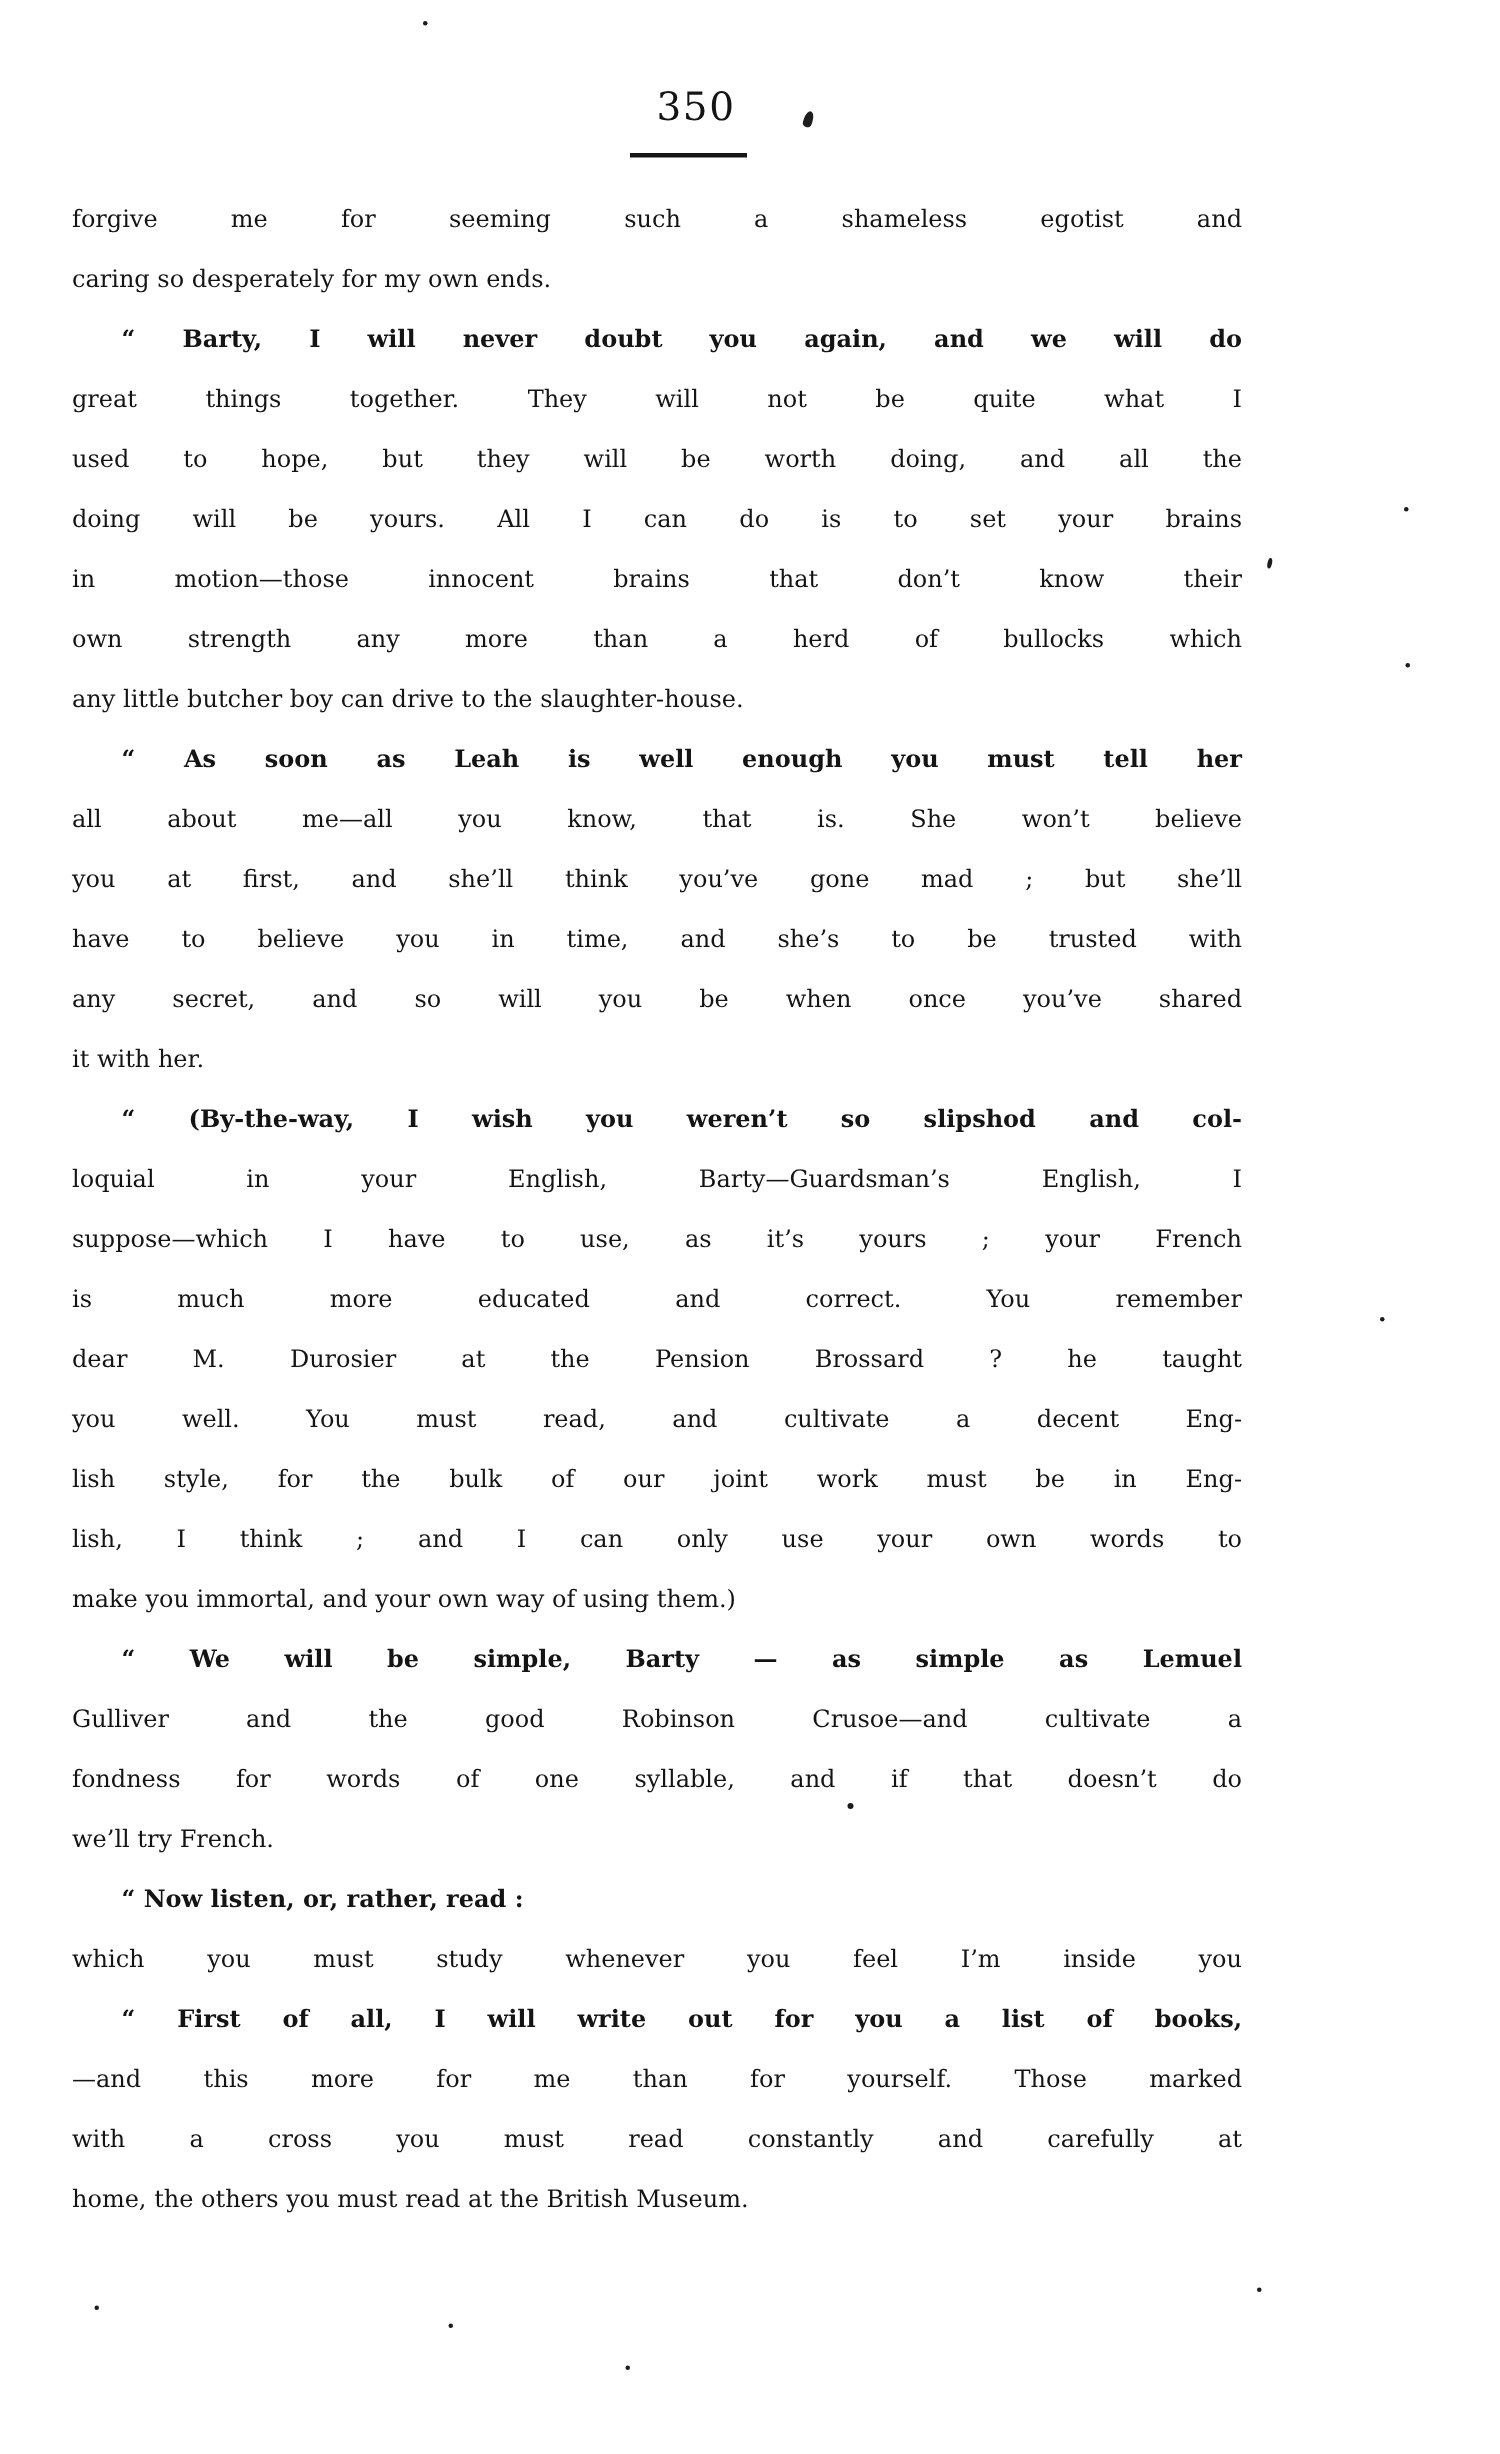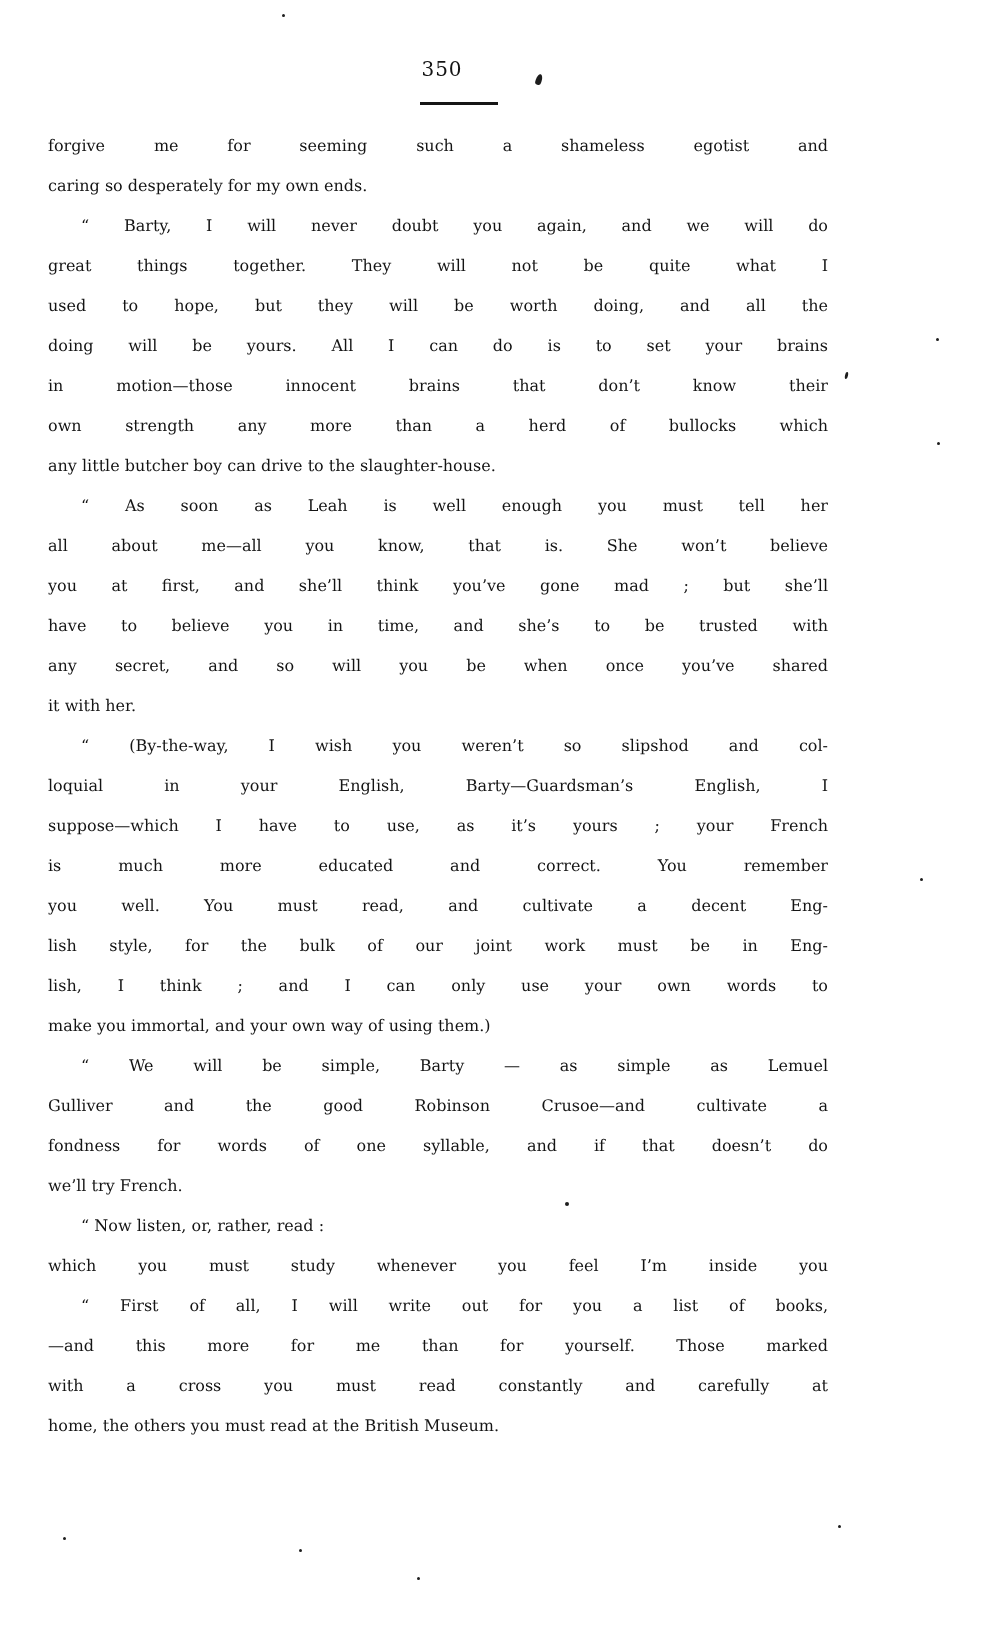--- a/index.html
+++ b/index.html
@@ -11,23 +11,23 @@
     width: 1000px;
     height: 1636px;
     position: relative;
     overflow: hidden;
     font-family: "DejaVu Serif", "Liberation Serif", serif;
     color: #141414;
   }
   .page-number {
     position: absolute;
     top: 57px;
-    left: 442px;
+    left: 464px;
     transform: translateX(-50%);
-    font-size: 20px;
+    font-size: 26px;
     letter-spacing: 1px;
     text-align: center;
   }
   .page-number-rule {
     position: absolute;
     top: 102px;
     left: 420px;
     width: 78px;
     height: 3px;
     background: #161616;
@@ -43,20 +43,21 @@
   }
   .line {
     text-align: justify;
     text-align-last: justify;
   }
   .line.last {
     text-align-last: left;
   }
   .line.indent {
     text-indent: 33px;
+    font-weight: bold;
   }
   .speck {
     position: absolute;
     background: #1d1d1d;
     border-radius: 50%;
   }
   .speck.dot-sm { width: 3px; height: 3px; }
   .speck.dot-md { width: 4px; height: 4px; }
   .speck.comma {
     width: 6px;
@@ -91,20 +92,21 @@
     <div class="line indent">“ As soon as Leah is well enough you must tell her</div>
     <div class="line">all about me—all you know, that is.  She won’t believe</div>
     <div class="line">you at first, and she’ll think you’ve gone mad ; but she’ll</div>
     <div class="line">have to believe you in time, and she’s to be trusted with</div>
     <div class="line">any secret, and so will you be when once you’ve shared</div>
     <div class="line last">it with her.</div>
     <div class="line indent">“ (By-the-way, I wish you weren’t so slipshod and col-</div>
     <div class="line">loquial in your English, Barty—Guardsman’s English, I</div>
     <div class="line">suppose—which I have to use, as it’s yours ;  your French</div>
     <div class="line">is much more educated and correct.  You remember</div>
+    <div class="line">dear M. Durosier at the Pension Brossard ? he taught</div>
     <div class="line">you well.  You must read, and cultivate a decent Eng-</div>
     <div class="line">lish style, for the bulk of our joint work must be in Eng-</div>
     <div class="line">lish, I think ; and I can only use your own words to</div>
     <div class="line last">make you immortal, and your own way of using them.)</div>
     <div class="line indent">“ We will be simple, Barty — as simple as Lemuel</div>
     <div class="line">Gulliver and the good Robinson Crusoe—and cultivate a</div>
     <div class="line">fondness for words of one syllable, and if that doesn’t do</div>
     <div class="line last">we’ll try French.</div>
     <div class="line last indent">“ Now listen, or, rather, read :</div>
     <div class="line">which you must study whenever you feel I’m inside you</div>

